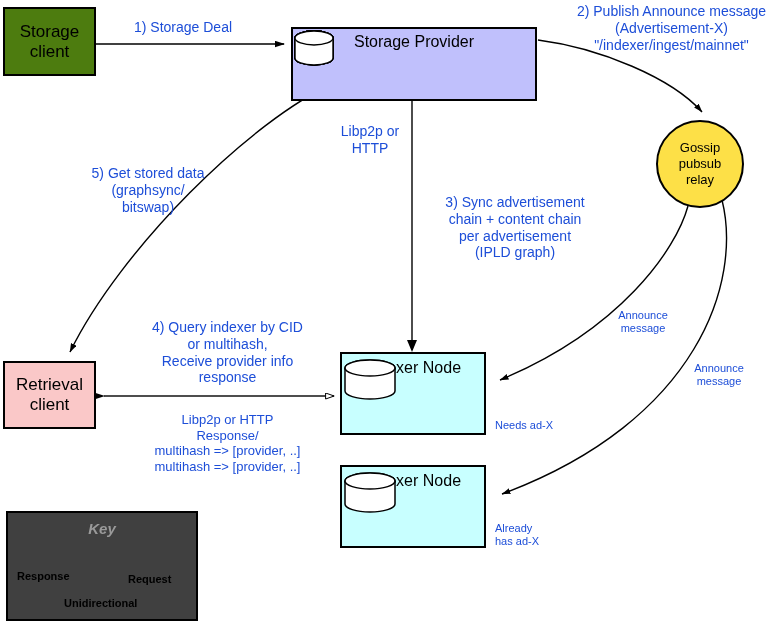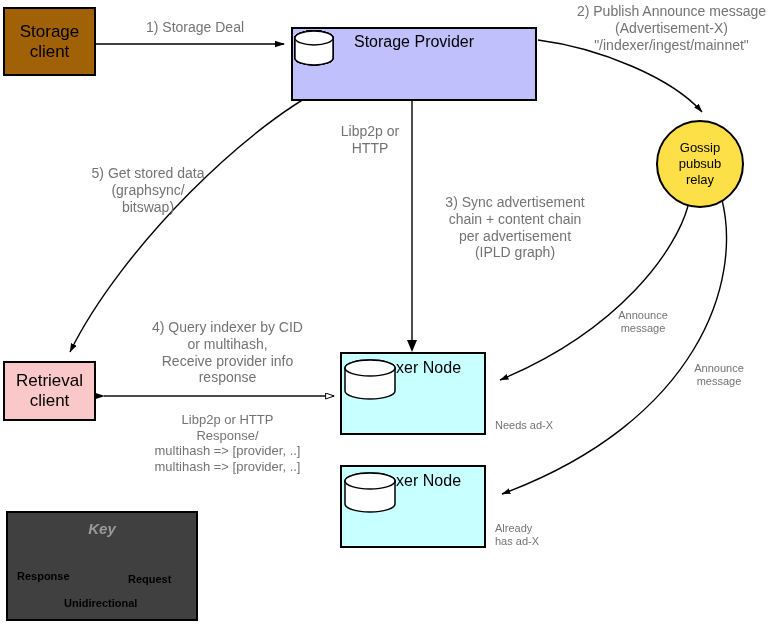--- a/index.html
+++ b/index.html
@@ -2,21 +2,21 @@
 <html><head>
 <meta charset="utf-8">
 <style>
   html,body{margin:0;padding:0;background:#ffffff;}
   body{width:777px;height:625px;position:relative;overflow:hidden;
        font-family:"Liberation Sans","DejaVu Sans",sans-serif;}
   #canvas{position:absolute;left:0;top:0;width:777px;height:625px;}
   .node{position:absolute;box-sizing:border-box;border:2px solid #000;
         display:flex;flex-direction:column;align-items:center;}
   .node .title{font-size:15px;color:#000;text-align:center;line-height:1.15;}
-  .lbl{position:absolute;font-size:14px;color:#737373;text-align:center;
+  .lbl{position:absolute;font-size:14px;color:#1d4ed8;text-align:center;
        line-height:1.2;white-space:pre-line;}
   .lbl.small{font-size:11px;}
   .lbl.left{text-align:left;}
   #storage-client .title,#retrieval-client .title{font-size:17px;}
   #gossip-relay{position:absolute;border:2px solid #000;border-radius:50%;
       background:#fde047;display:flex;align-items:center;justify-content:center;
       text-align:center;font-size:13px;line-height:1.25;}
   #key-box{position:absolute;border:2px solid #000;background:#404040;}
   #key-title{position:absolute;width:100%;text-align:center;font-size:15px;
       font-style:italic;font-weight:bold;color:#9a9a9a;}
@@ -60,21 +60,21 @@
 
   <path d="M688,206 C676,250 620,330 500,380" fill="none" stroke="#000" stroke-width="1.4" marker-end="url(#solidArrowThin)"></path>
 
   <path d="M722,200 C742,280 700,420 502,494" fill="none" stroke="#000" stroke-width="1.4" marker-end="url(#solidArrowThin)"></path>
 
   <line x1="22" y1="562" x2="174" y2="562" stroke="#333" stroke-width="2.2" marker-start="url(#solidArrow)" marker-end="url(#hollowArrowKey)"></line>
   <line x1="18" y1="604" x2="60" y2="604" stroke="#555" stroke-width="2.2"></line>
   <line x1="137" y1="604" x2="176" y2="604" stroke="#333" stroke-width="2.2" marker-end="url(#solidArrow)"></line>
 </svg>
 
-<div class="node" id="storage-client" style="left:3px;top:7px;width:93px;height:69px;background:#a16207;justify-content:center;">
+<div class="node" id="storage-client" style="left:3px;top:7px;width:93px;height:69px;background:#4d7c0f;justify-content:center;">
   <div class="title" style="white-space:pre-line;">Storage
 client</div>
 </div>
 
 <div class="node" id="storage-provider" style="left:291px;top:5px;width:246px;height:74px;background:#c0c0fc;justify-content:flex-start;margin-top:22px;">
   <div class="title" style="margin-top:4px;font-size:16px;">Storage Provider</div>
   <div style="display:flex;gap:10px;margin-top:6px;">
     <svg width="42" height="38">
       <ellipse cx="21" cy="9" rx="19" ry="7" fill="#fff" stroke="#000" stroke-width="1.4"></ellipse>
       <path d="M2,9 L2,29 A19,7 0 0 0 40,29 L40,9" fill="#fff" stroke="#000" stroke-width="1.4"></path>
@@ -97,21 +97,21 @@
     </svg>
   </div>
 </div>
 
 <div id="gossip-relay" style="left:656px;top:120px;width:84px;height:84px;">
   <span style="white-space:pre-line;">Gossip
 pubsub
 relay</span>
 </div>
 
-<div class="node" id="retrieval-client" style="left:3px;top:361px;width:93px;height:60px;background:#fac8c8;justify-content:center;">
+<div class="node" id="retrieval-client" style="left:3px;top:361px;width:93px;height:68px;background:#fac8c8;justify-content:center;">
   <div class="title" style="white-space:pre-line;">Retrieval
 client</div>
 </div>
 
 <div class="node" id="indexer-node-1" style="left:340px;top:352px;width:146px;height:83px;background:#c8ffff;justify-content:flex-start;">
   <div class="title" style="margin-top:5px;font-size:16px;">Indexer Node</div>
   <svg width="56" height="44" style="margin-top:4px;">
     <ellipse cx="28" cy="10" rx="25" ry="8" fill="#fff" stroke="#000" stroke-width="1.5"></ellipse>
     <path d="M3,10 L3,33 A25,8 0 0 0 53,33 L53,10" fill="#fff" stroke="#000" stroke-width="1.5"></path>
     <ellipse cx="28" cy="10" rx="25" ry="8" fill="#fff" stroke="#000" stroke-width="1.5"></ellipse>
@@ -120,21 +120,21 @@
 
 <div class="node" id="indexer-node-2" style="left:340px;top:465px;width:146px;height:83px;background:#c8ffff;justify-content:flex-start;">
   <div class="title" style="margin-top:5px;font-size:16px;">Indexer Node</div>
   <svg width="56" height="44" style="margin-top:4px;">
     <ellipse cx="28" cy="10" rx="25" ry="8" fill="#fff" stroke="#000" stroke-width="1.5"></ellipse>
     <path d="M3,10 L3,33 A25,8 0 0 0 53,33 L53,10" fill="#fff" stroke="#000" stroke-width="1.5"></path>
     <ellipse cx="28" cy="10" rx="25" ry="8" fill="#fff" stroke="#000" stroke-width="1.5"></ellipse>
   </svg>
 </div>
 
-<div class="lbl" style="left:120px;top:19px;width:150px;">1) Storage Deal</div>
+<div class="lbl" style="left:108px;top:19px;width:150px;">1) Storage Deal</div>
 
 <div class="lbl" style="left:566px;top:3px;width:211px;">2) Publish Announce message
 (Advertisement-X)
 "/indexer/ingest/mainnet"</div>
 
 <div class="lbl" style="left:330px;top:123px;width:80px;">Libp2p or
 HTTP</div>
 
 <div class="lbl" style="left:420px;top:194px;width:190px;">3) Sync advertisement
 chain + content chain

